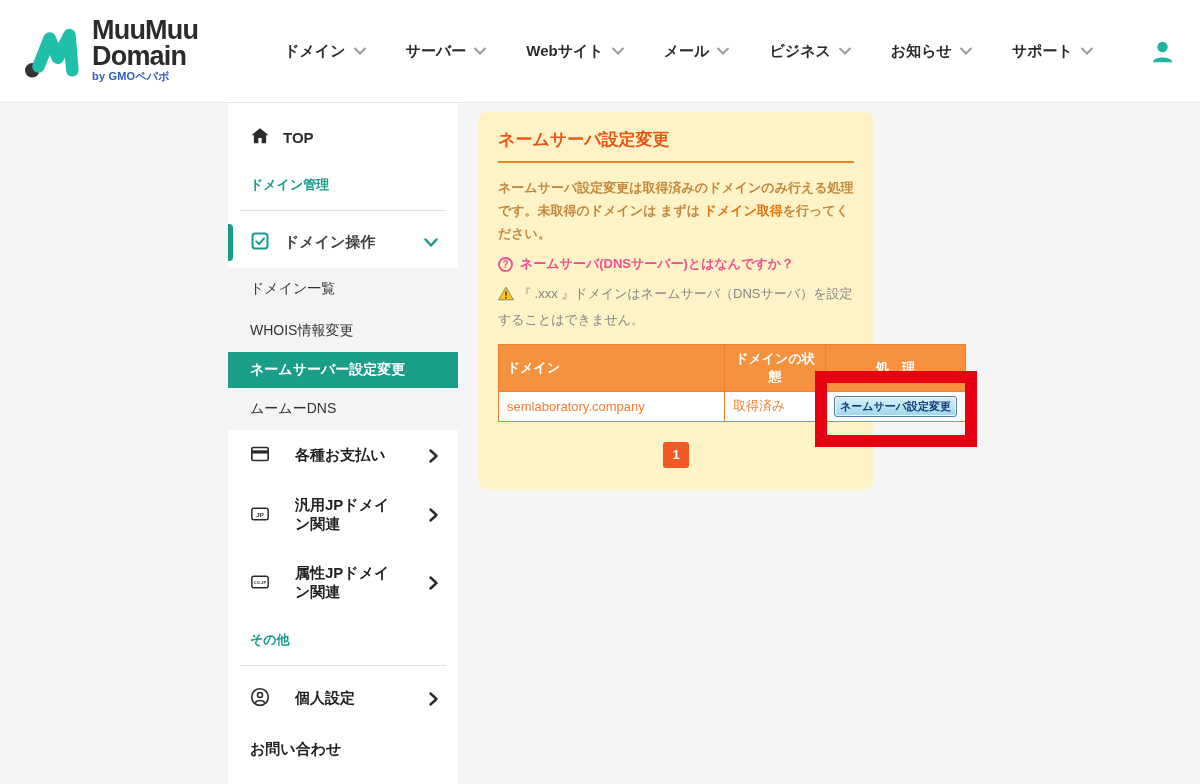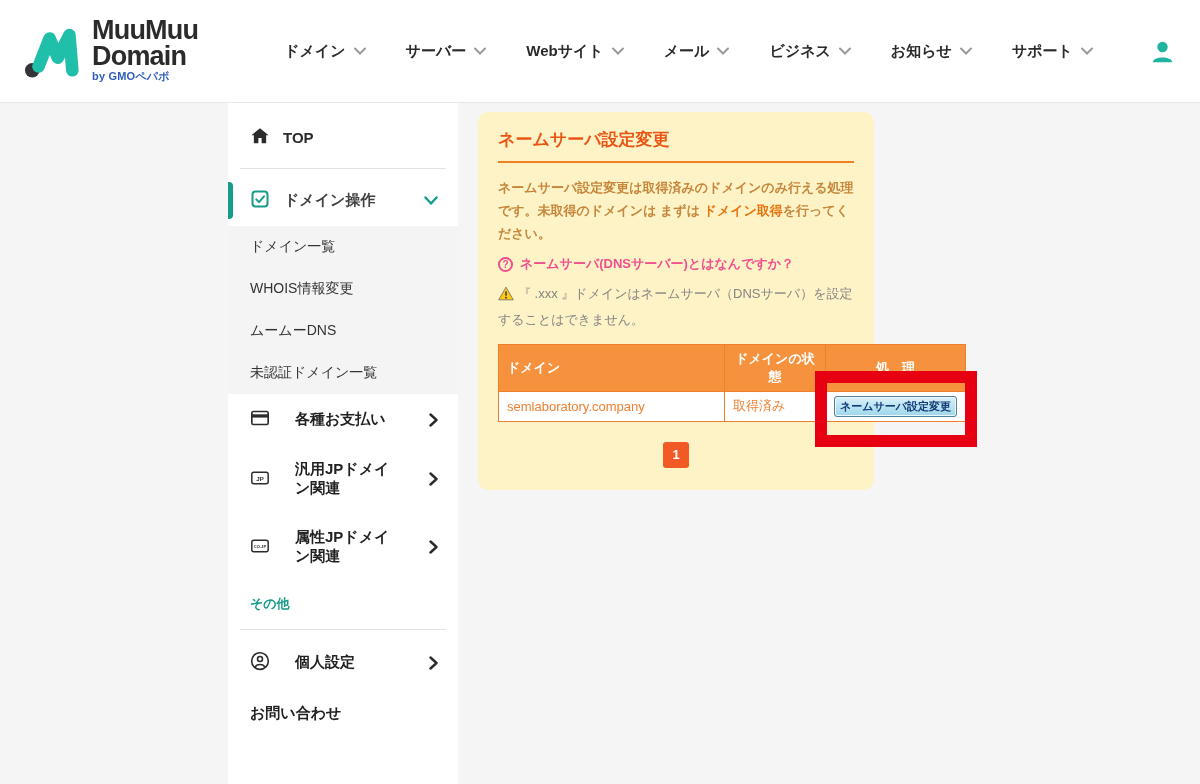--- a/index.html
+++ b/index.html
@@ -192,20 +192,21 @@
   <div class="sidebar">
     <div class="side-top">
       <span>
         <svg width="20" height="18" viewBox="0 0 24 22">
           <path d="M12 1.5 L22.5 10 h-3 v10 h-5.5 v-6.5 h-4 V20 H4.5 V10 h-3 Z" fill="#2b2b2b"></path>
         </svg>
       </span>
       <span>TOP</span>
     </div>
 
+    <div class="side-label">ドメイン管理</div>
     <hr class="side-divider">
 
     <div class="side-expand">
       <span class="accent-bar"></span>
       <span>
         <svg width="20" height="20" viewBox="0 0 24 24">
           <rect x="3" y="3" width="18" height="18" rx="3.5" fill="none" stroke="#169c89" stroke-width="2.4"></rect>
           <polyline points="7.5,12.5 10.8,15.8 16.8,8.8" fill="none" stroke="#169c89" stroke-width="2.4" stroke-linecap="round" stroke-linejoin="round"></polyline>
         </svg>
       </span>
@@ -213,22 +214,22 @@
       <span class="chev">
         <svg width="14" height="9" viewBox="0 0 14 9">
             <polyline points="1.5,1.5 7,7.5 12.5,1.5" fill="none" stroke="#169c89" stroke-width="2.4" stroke-linecap="round" stroke-linejoin="round"></polyline>
           </svg>
       </span>
     </div>
 
     <div class="submenu">
       <div class="submenu-item">ドメイン一覧</div>
       <div class="submenu-item">WHOIS情報変更</div>
+      <div class="submenu-item active">ネームサーバー設定変更</div>
       <div class="submenu-item">ムームーDNS</div>
-      <div class="submenu-item">未認証ドメイン一覧</div>
     </div>
 
     <div class="side-item">
       <span>
         <svg width="20" height="18" viewBox="0 0 24 22">
           <rect x="2" y="3" width="20" height="16" rx="2" fill="none" stroke="#2b2b2b" stroke-width="2"></rect>
           <rect x="2" y="6.5" width="20" height="4" fill="#2b2b2b"></rect>
         </svg>
       </span>
       <span>各種お支払い</span>

